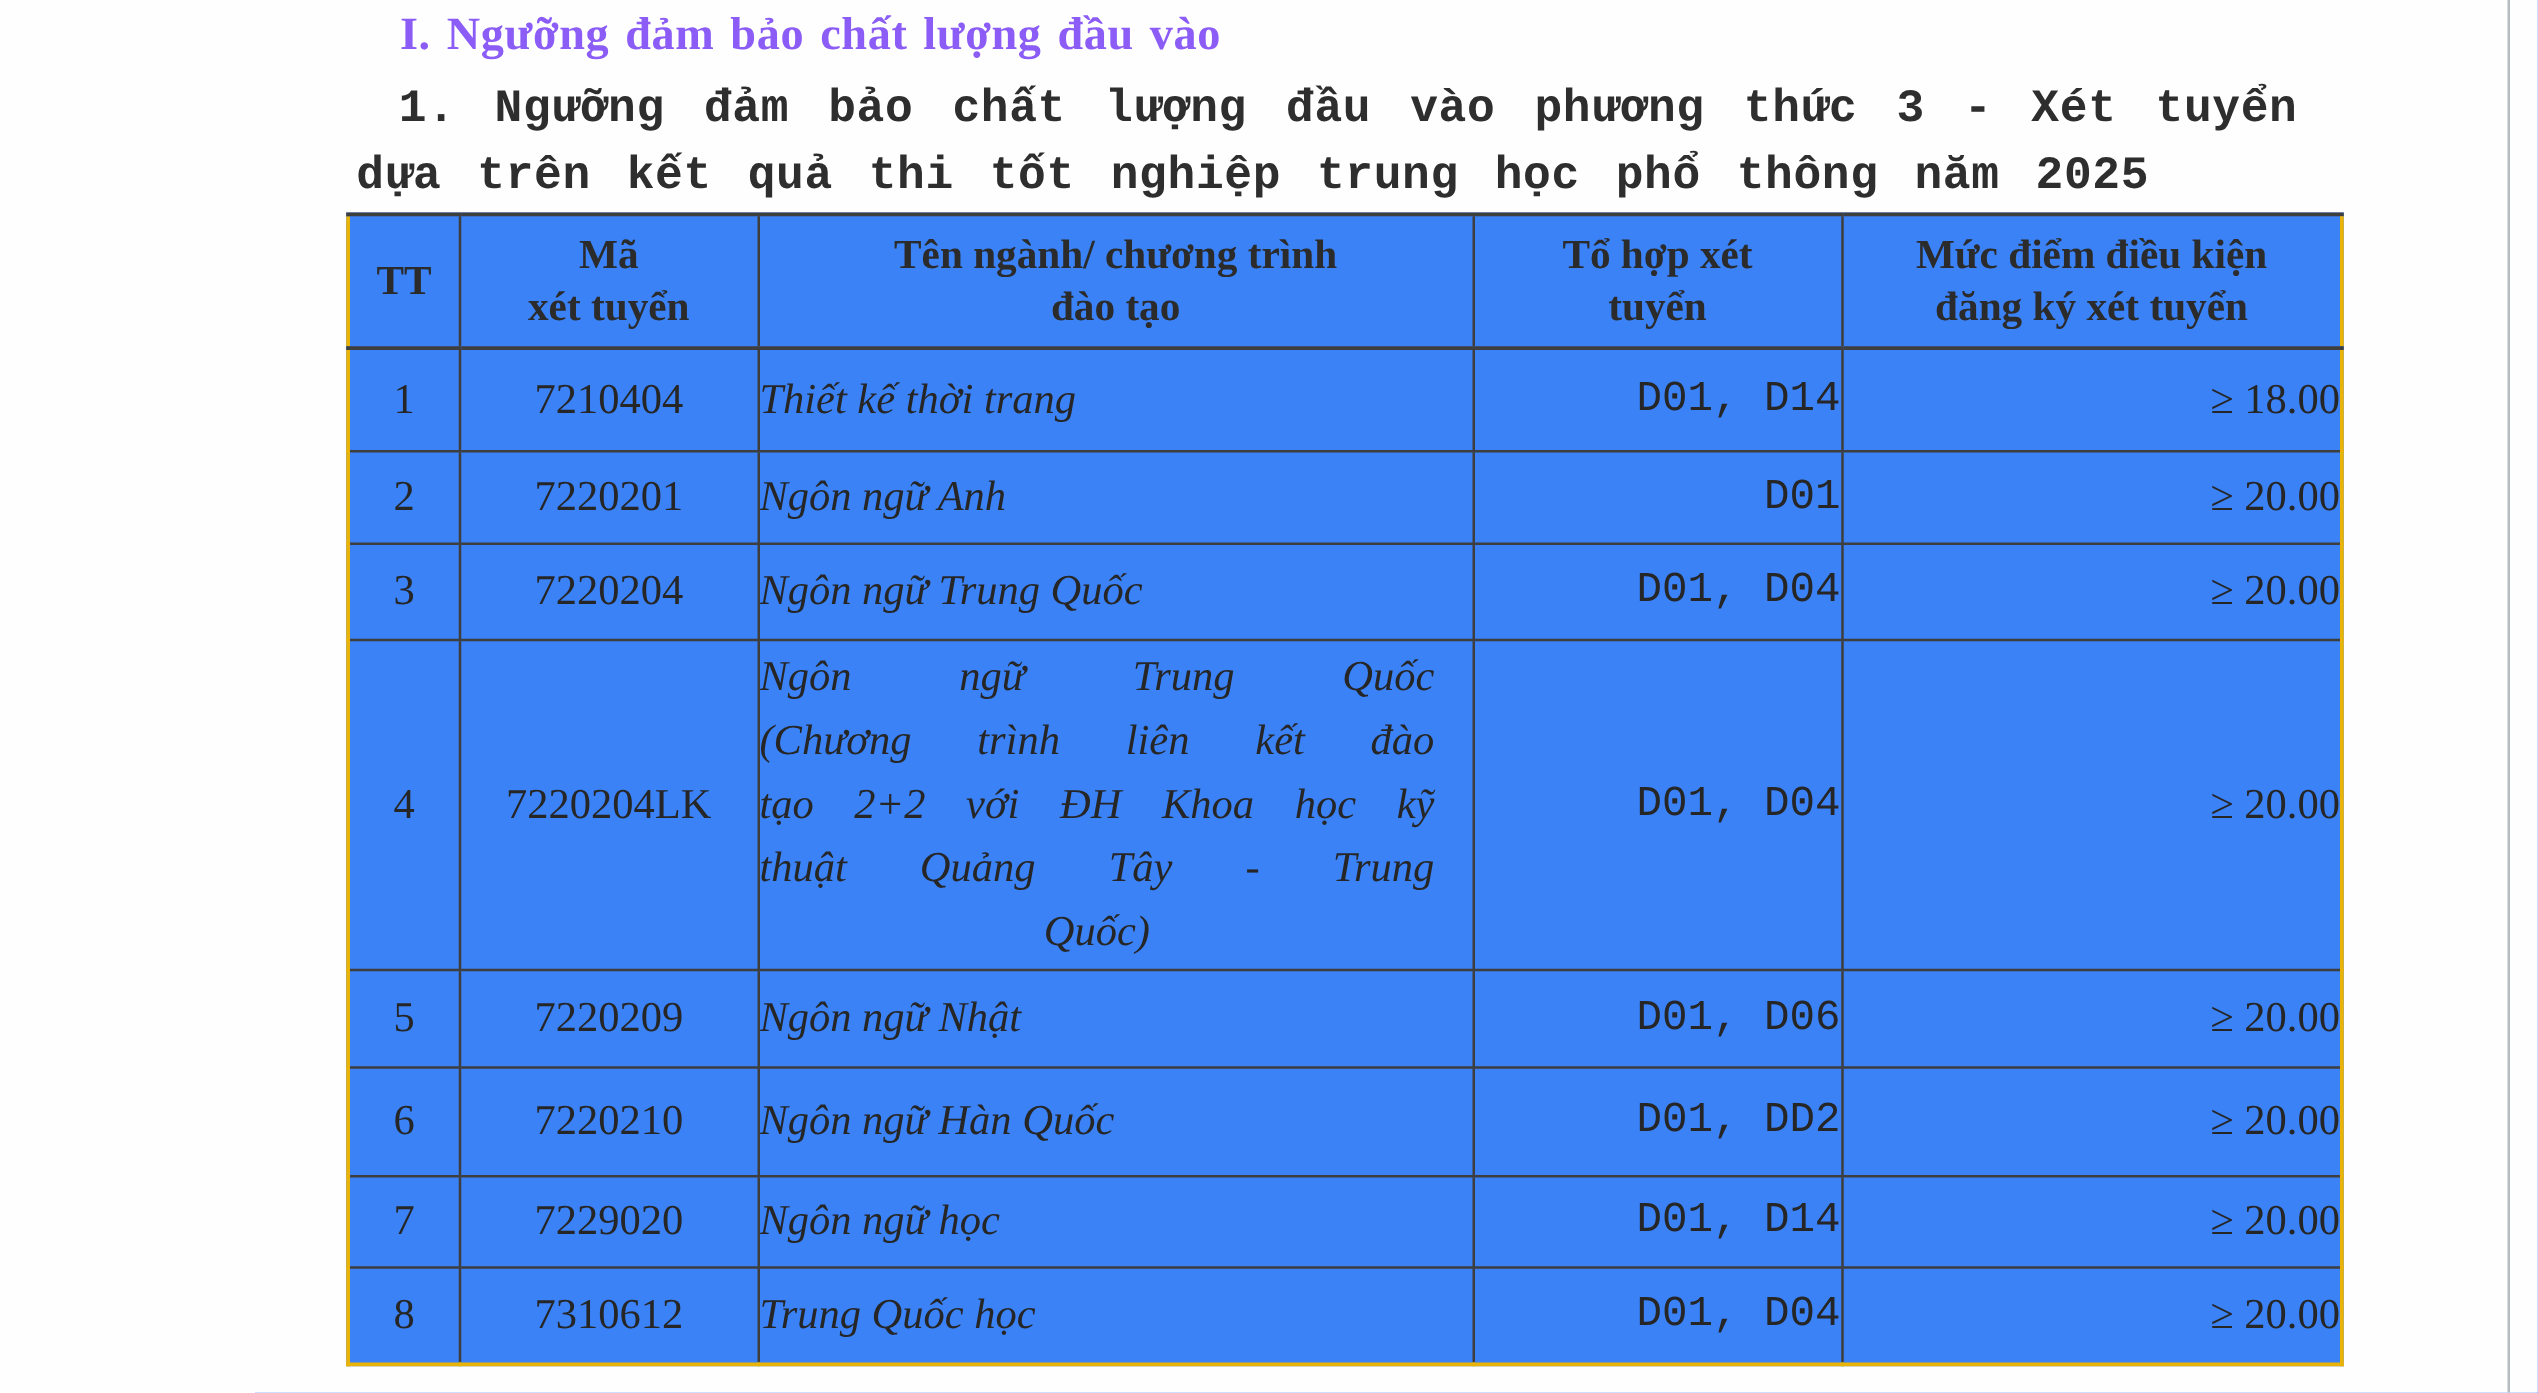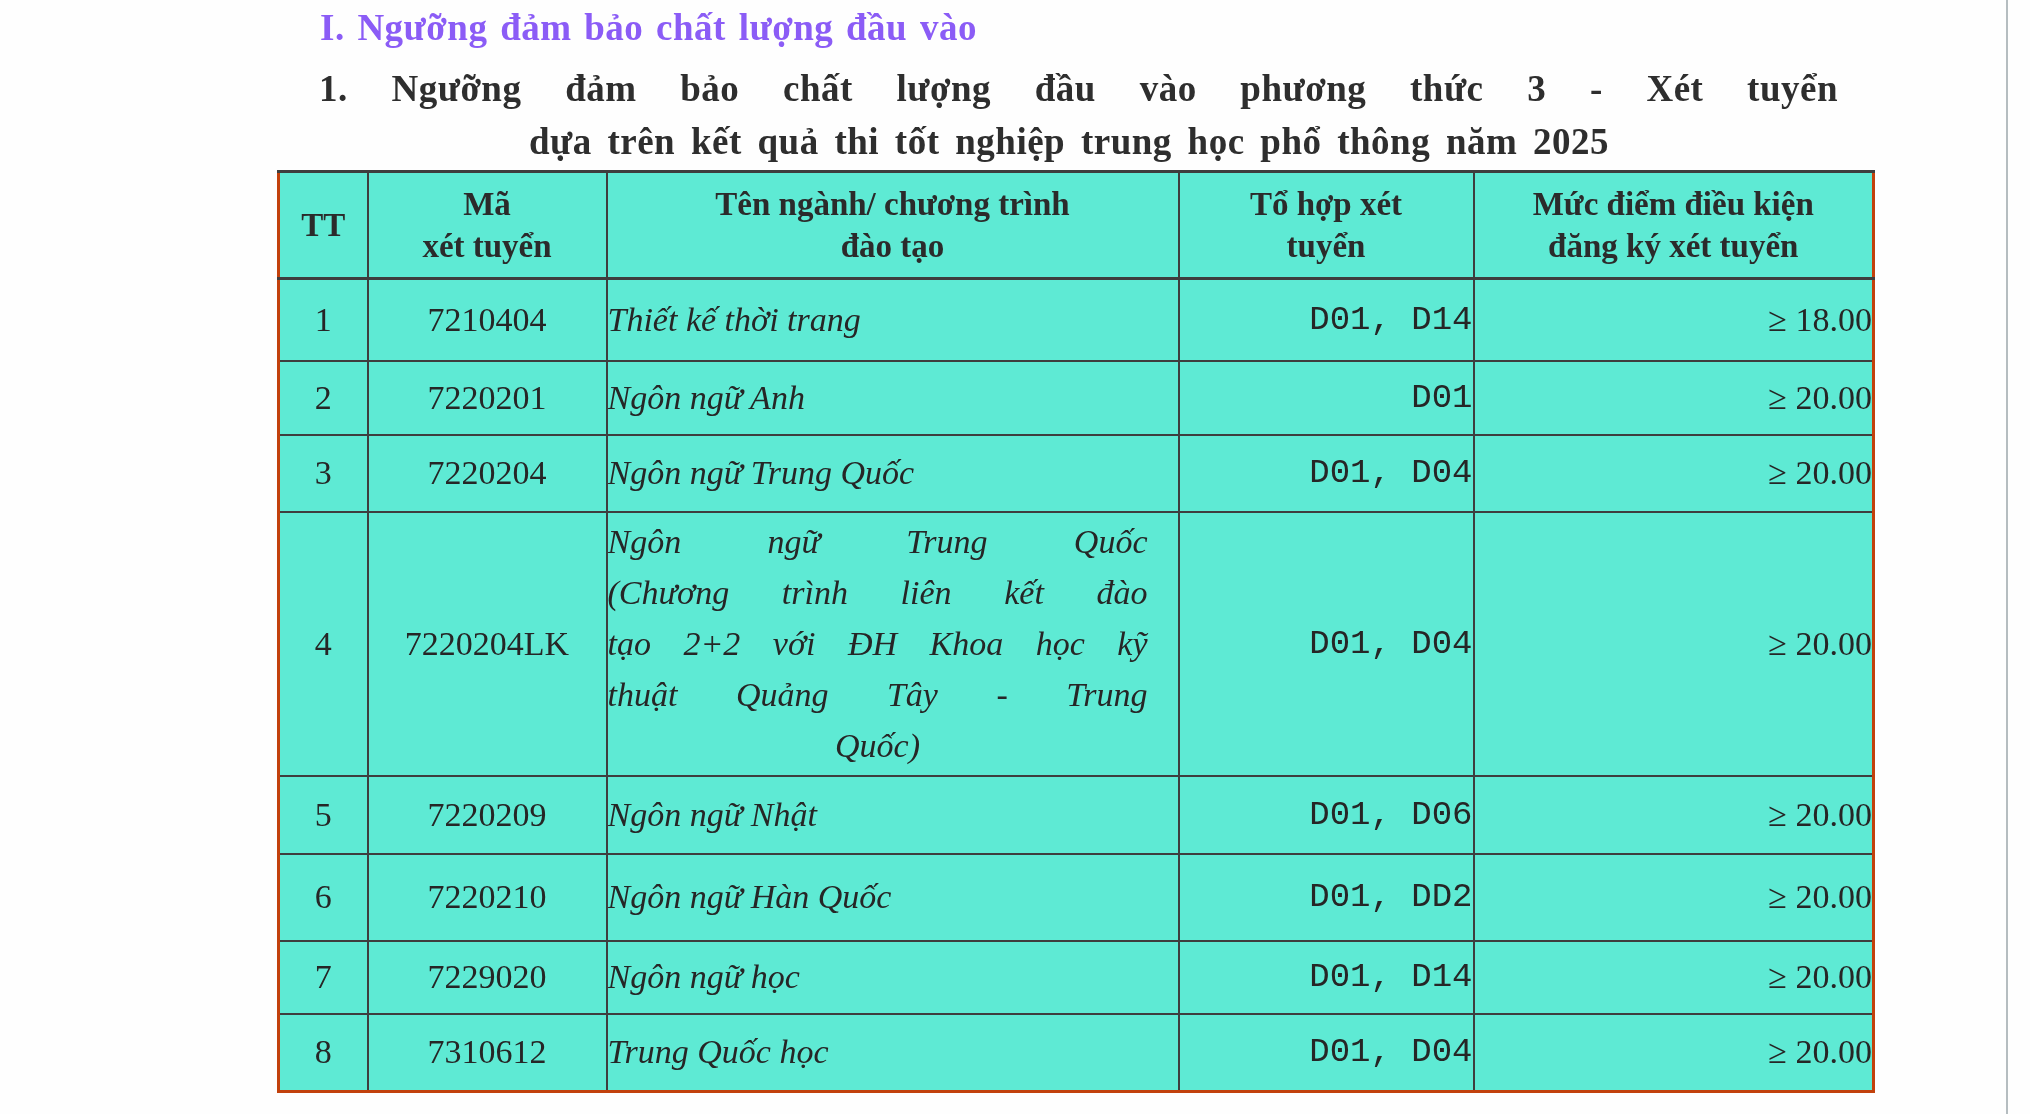--- a/index.html
+++ b/index.html
@@ -15,31 +15,31 @@
 
   
   .h1{
     position:absolute;left:320px;top:6px;
     font-size:37px;font-weight:bold;color:#8b5cf6;
     letter-spacing:0.5px;word-spacing:3px;white-space:nowrap;
   }
   .h2{
     position:absolute;left:285px;top:62px;width:1553px;
     font-size:37px;font-weight:bold;color:#2e2e2e;
-    line-height:53px;letter-spacing:0.5px;
+    line-height:53px;letter-spacing:0.5px;font-family:Liberation Mono, monospace;
   }
   .h2l1{padding-left:34px;text-align:justify;text-align-last:justify;}
-  .h2l2{text-align:center;word-spacing:6px;margin-left:15px;}
+  .h2l2{text-align:left;word-spacing:6px;}
 
   
   table.doc{
     position:absolute;left:277px;top:170px;
     width:1595px;border-collapse:collapse;table-layout:fixed;
-    border:3px solid #c2410c;
-    background:#5eead4;
+    border:3px solid #eab308;
+    background:#3b82f6;
   }
   table.doc th,table.doc td{
     border:2px solid #3e3e3e;
     font-size:34px;color:#262626;
     padding:0;
     vertical-align:middle;
     overflow:hidden;
   }
   table.doc th{
     font-size:33px;font-weight:bold;color:#2b2b2b;

